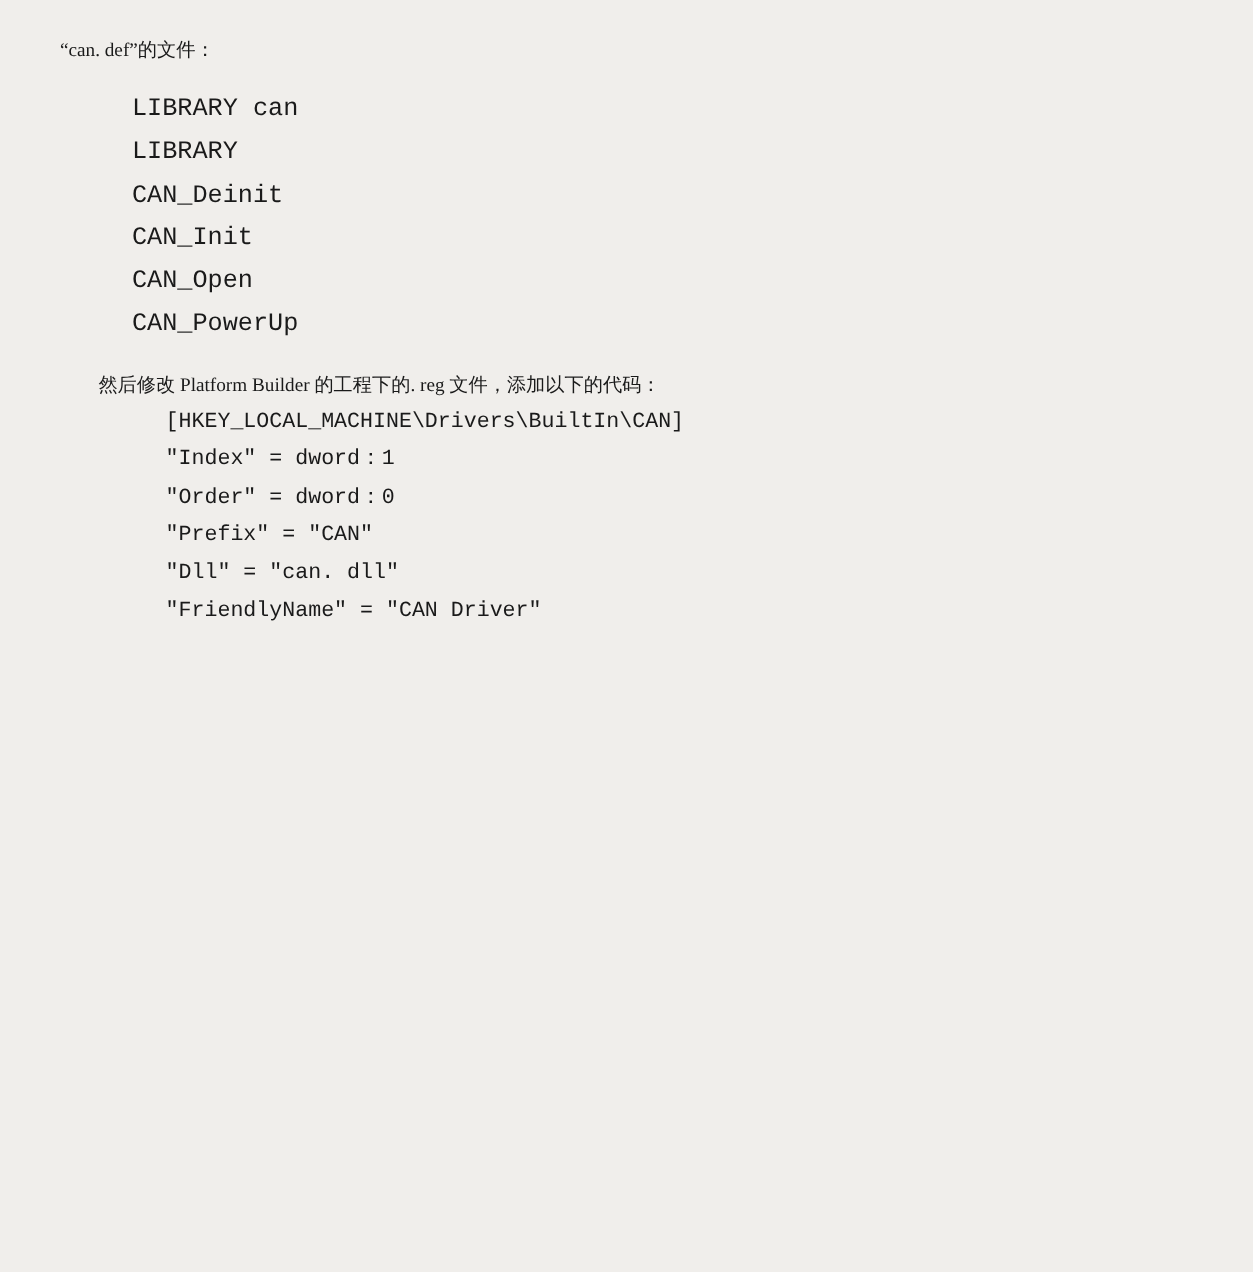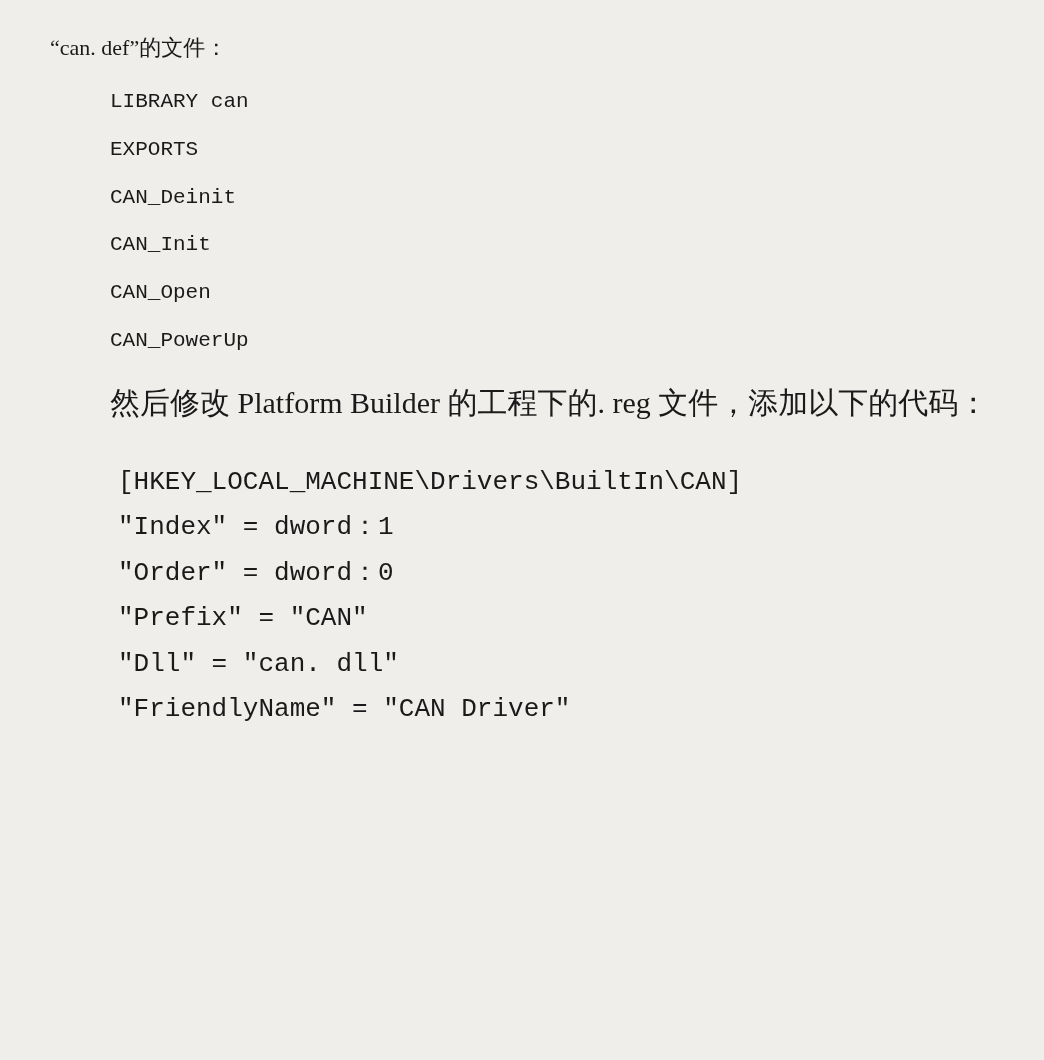--- a/index.html
+++ b/index.html
@@ -14,65 +14,64 @@
       font-size: 22px;
       color: #1a1a1a;
       width: 1044px;
       min-height: 1060px;
       padding: 30px 50px 40px 50px;
       line-height: 1.65;
     }
 
     .intro-text {
       margin-bottom: 18px;
-      font-size: 22px;
+      font-size: 16px;
     }
 
     .code-block {
       margin-left: 60px;
       margin-bottom: 20px;
       font-family: 'Courier New', Courier, monospace;
       font-size: 21px;
       line-height: 1.7;
     }
 
     .code-block .line {
       display: block;
-      margin-top: 12px;
     }
 
     .paragraph {
-      font-size: 30px;
-      margin-bottom: 32px;
+      font-size: 16px;
+      margin-bottom: 2px;
       line-height: 1.65;
     }
 
     .paragraph-indent {
       text-indent: 2em;
     }
 
     .registry-block {
-      margin-left: 68px;
+      margin-left: 88px;
       font-family: 'Courier New', Courier, monospace;
-      font-size: 26px;
+      font-size: 18px;
       line-height: 1.75;
     }
 
     .registry-block .line {
       display: block;
     }
   </style>
 </head>
 <body>
 
 <div class="intro-text">“can. def”的文件：</div>
 
 <div class="code-block">
   <span class="line">LIBRARY  can</span>
-  <span class="line">EXPORTS</span>
+  <span class="line">LIBRARY</span>
   <span class="line">CAN_Deinit</span>
   <span class="line">CAN_Init</span>
   <span class="line">CAN_Open</span>
   <span class="line">CAN_PowerUp</span>
 </div>
 
 <div class="paragraph paragraph-indent">然后修改 Platform Builder 的工程下的. reg 文件，添加以下的代码：</div>
 
 <div class="registry-block">
   <span class="line">[HKEY_LOCAL_MACHINE\Drivers\BuiltIn\CAN]</span>

